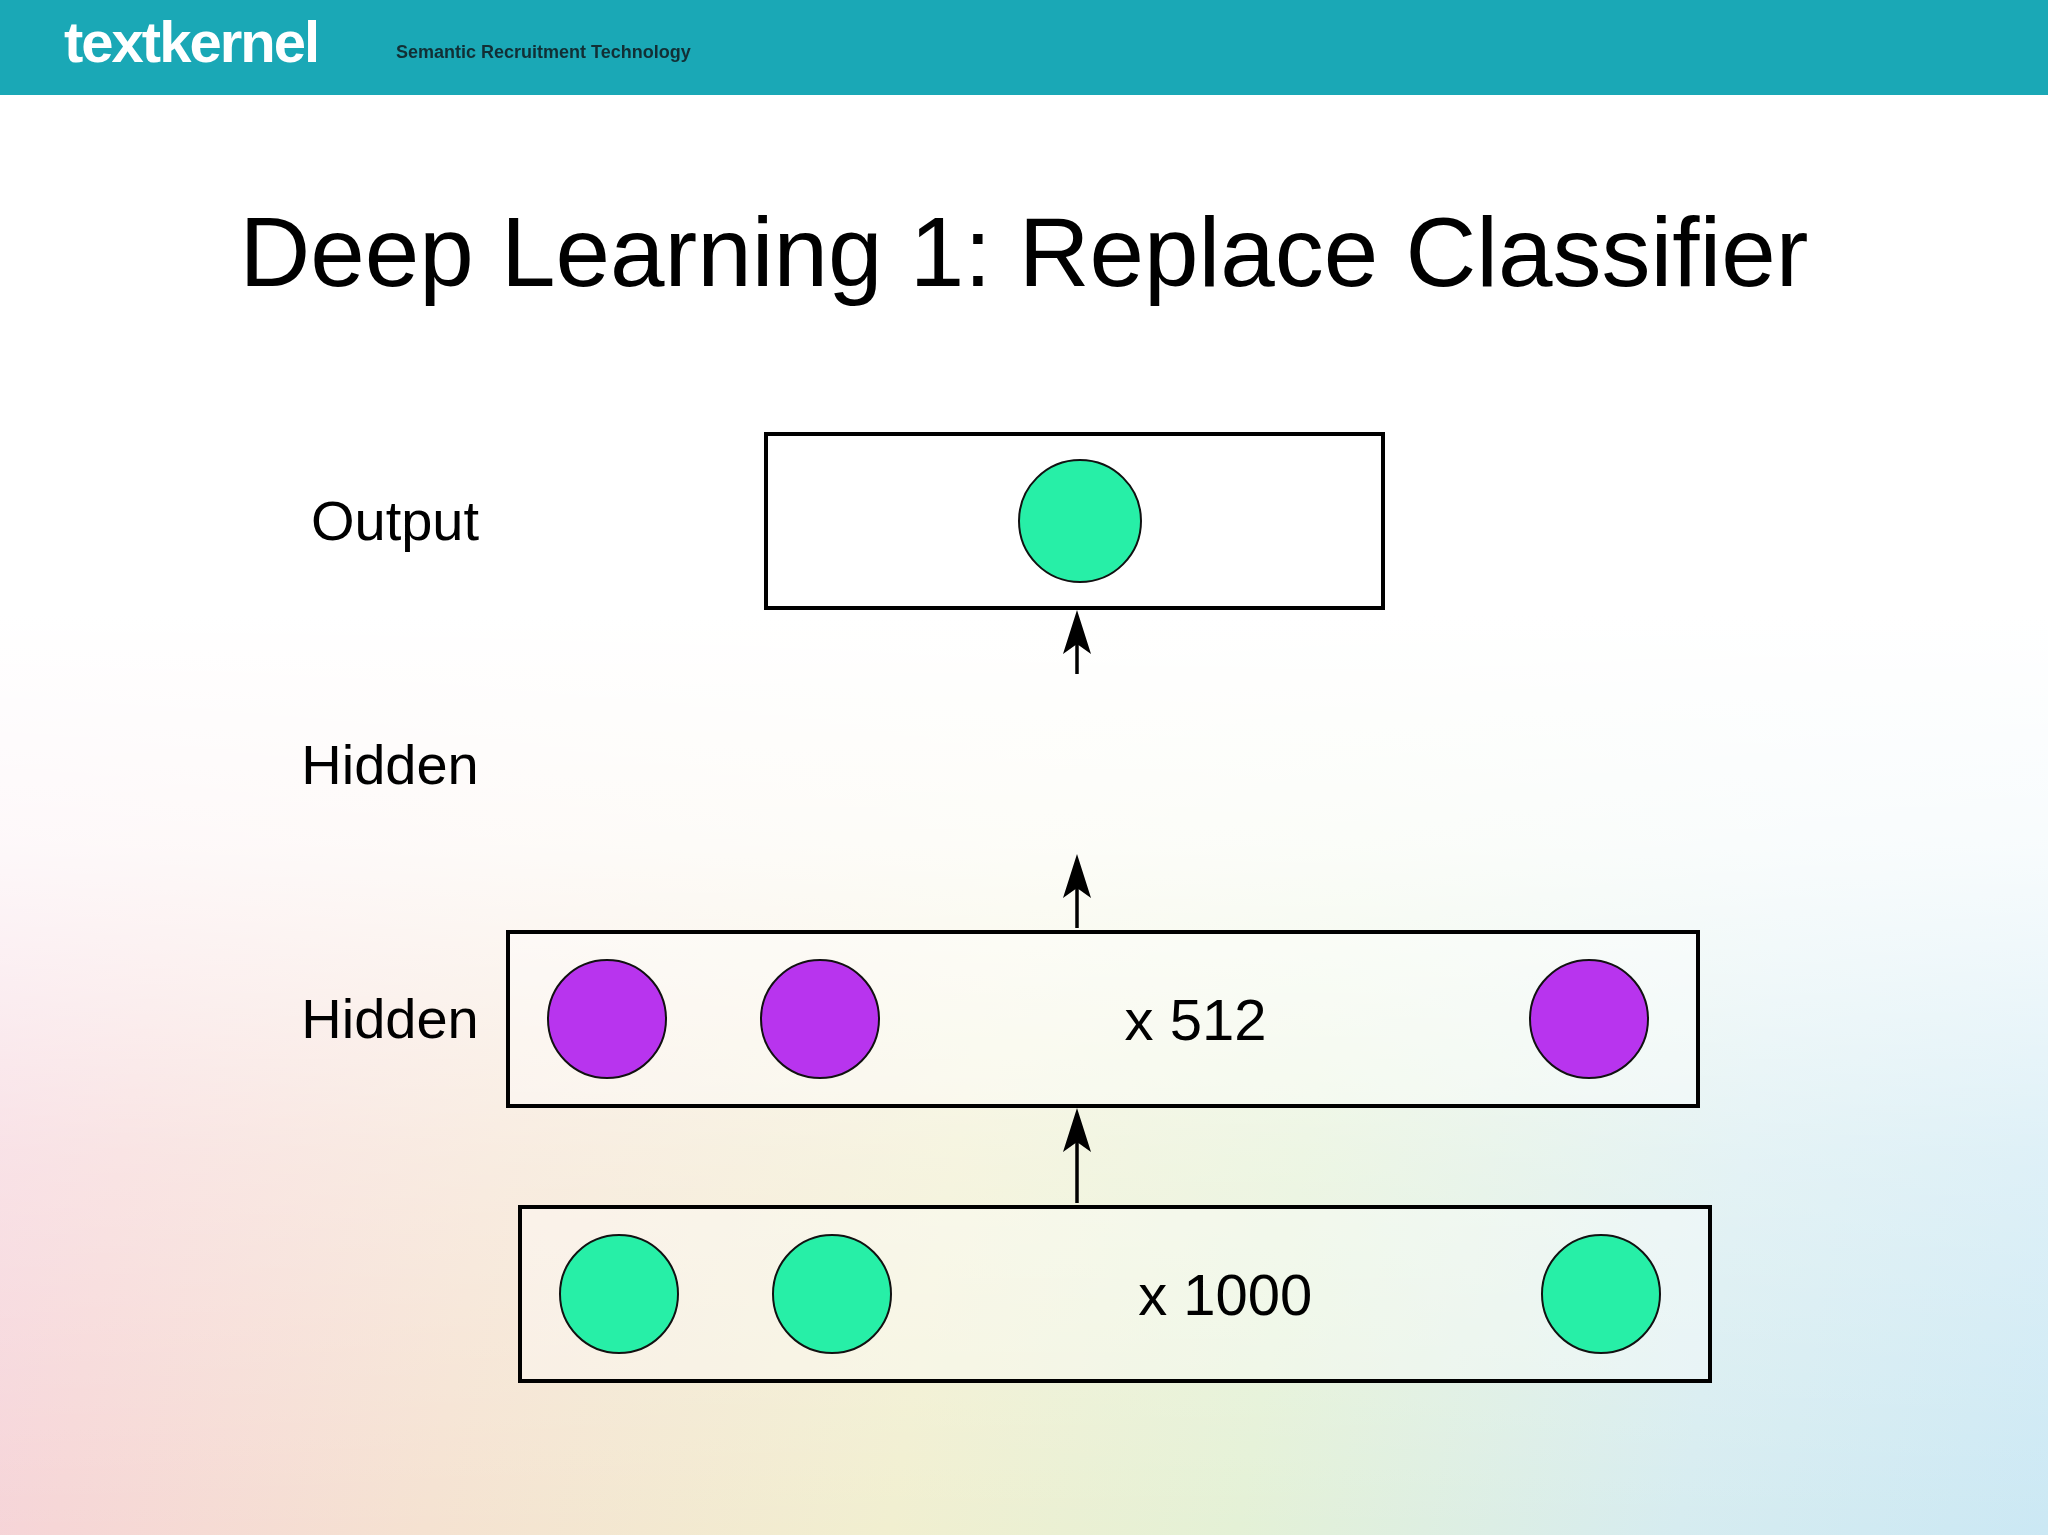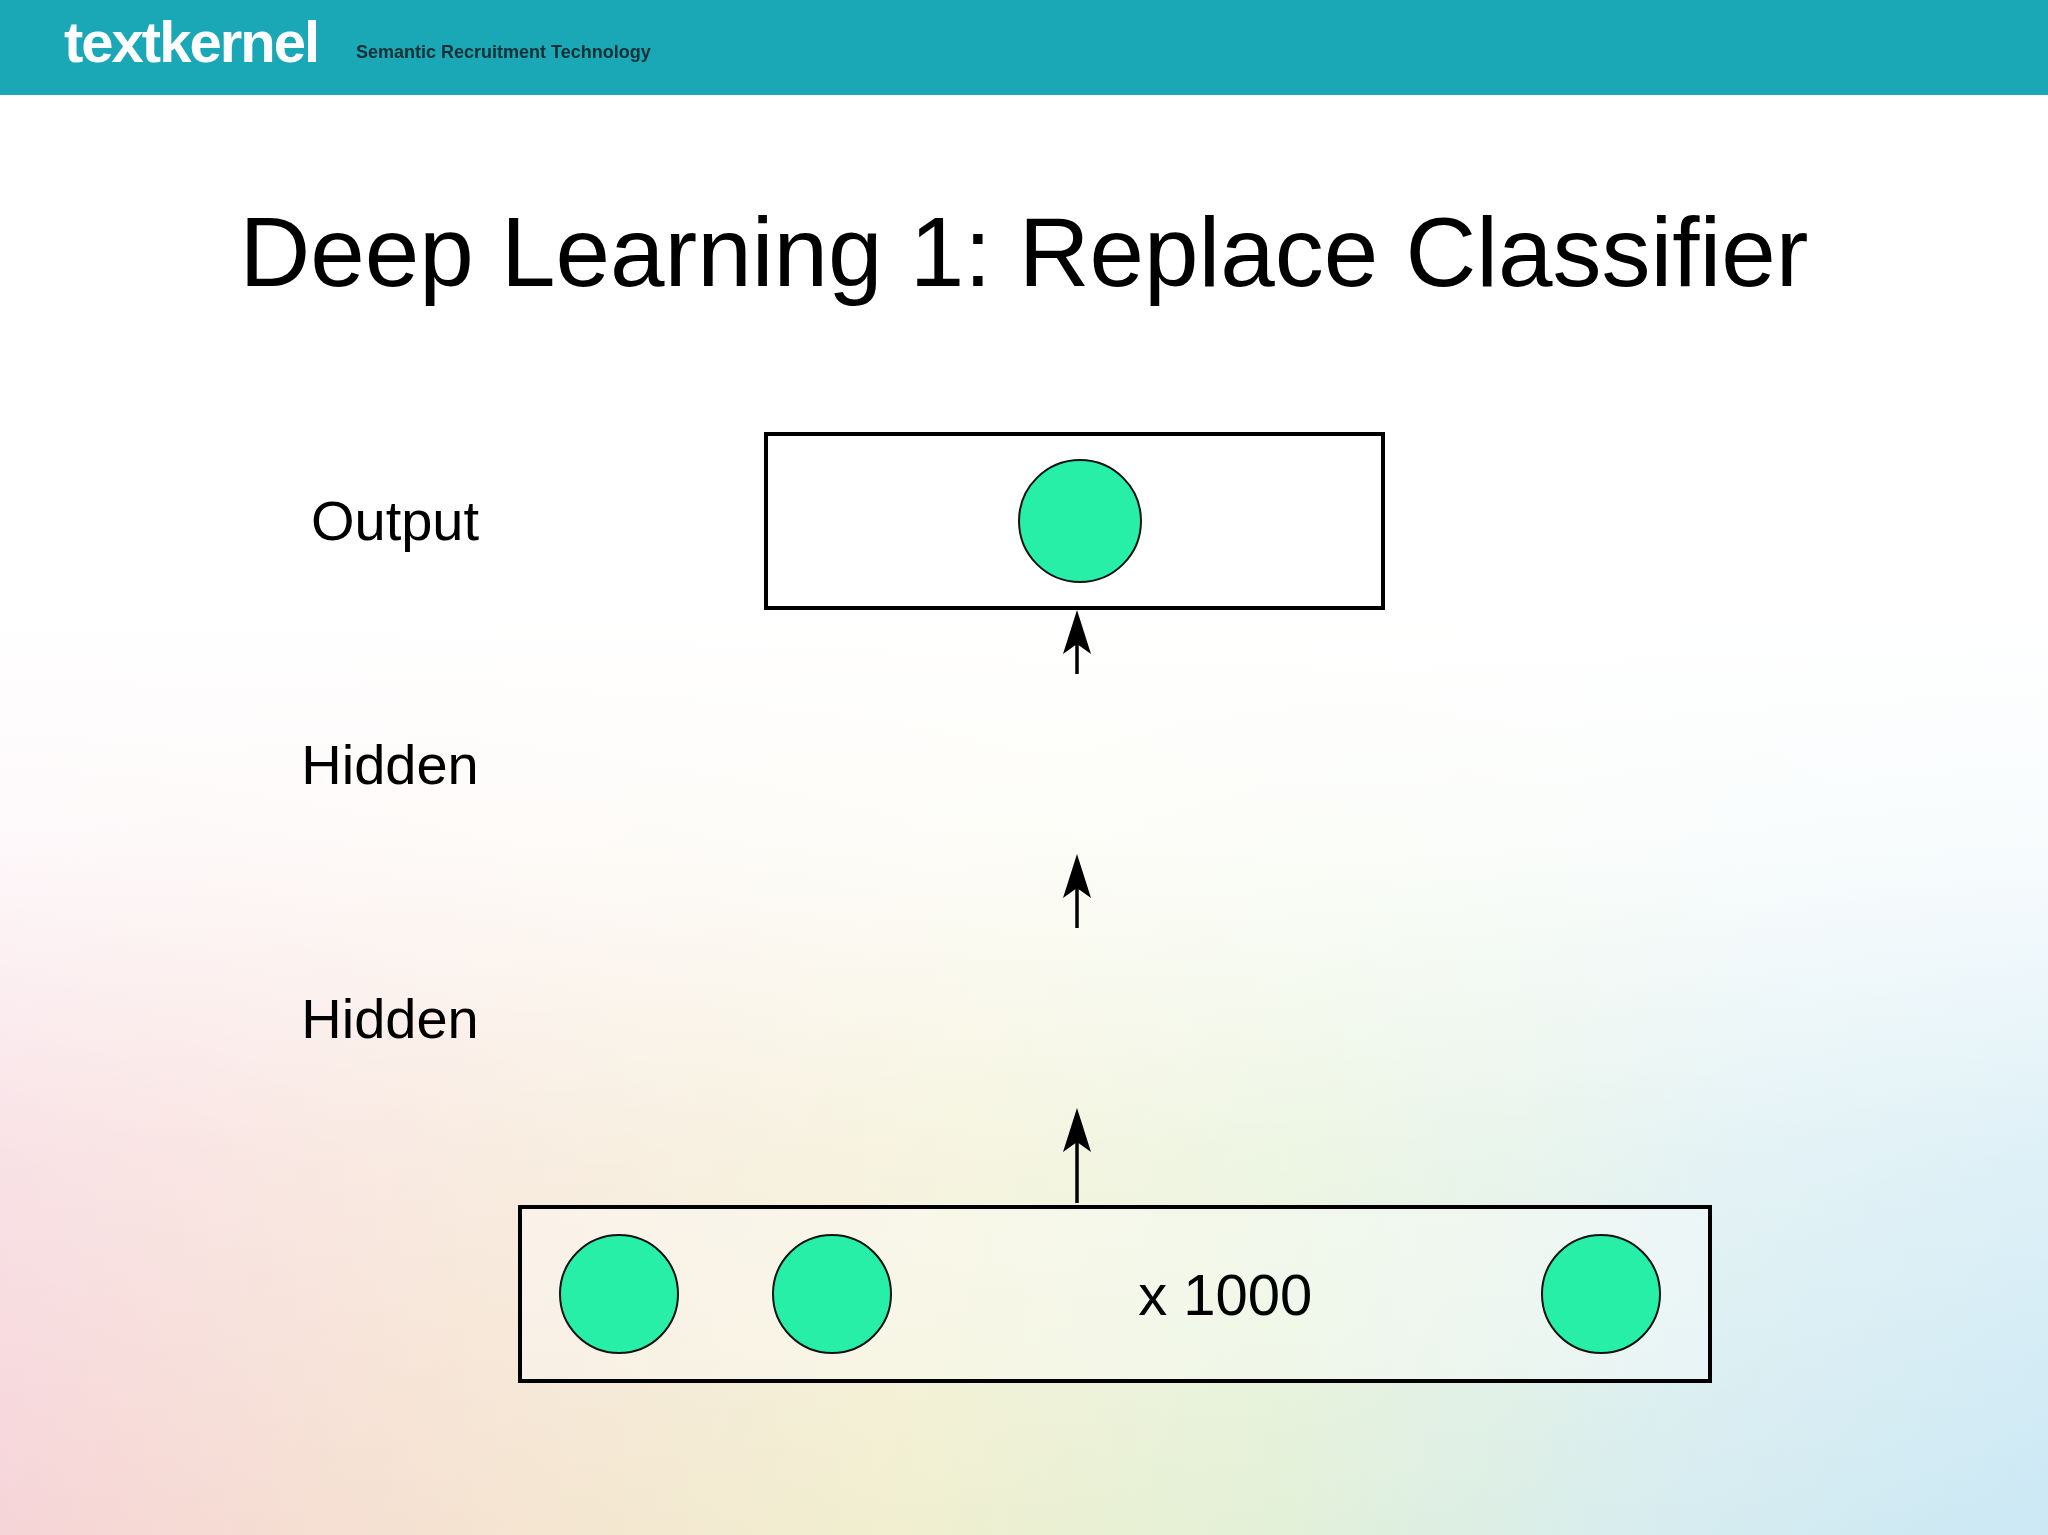--- a/index.html
+++ b/index.html
@@ -11,21 +11,21 @@
     color:#000;
     background:
       linear-gradient(180deg,#ffffff 0%,#ffffff 40%,rgba(255,255,255,0.85) 55%,rgba(255,255,255,0.35) 75%,rgba(255,255,255,0) 100%),
       linear-gradient(100deg,#f4cde0 0%,#f6d6d6 14%,#f5e2d1 30%,#f1efd0 50%,#e4f1d6 65%,#d6ecf0 84%,#cbe8f4 100%);
   }
 
   
   .header{
     position:absolute;left:0;top:0;width:100%;height:95px;
     background:#1aa8b6;
-    display:flex;align-items:baseline;
+    display:flex;align-items:baseline;gap:40px;
   }
   .logo{
     margin-left:64px;
     font-size:58px;font-weight:bold;letter-spacing:-2px;
     color:#ffffff;line-height:95px;
     transform:translateY(-6px);
   }
   .tagline{
     margin-left:38px;
     font-size:18px;font-weight:600;
@@ -114,20 +114,26 @@
   </div>
   <div class="layer-label label-h512">
     <span>Hidden</span>
   </div>
 
   <div class="layer-box box-output">
     <div class="neuron big green n-center"></div>
   </div>
 
 
+  <div class="layer-box box-h512">
+    <div class="neuron purple n1"></div>
+    <div class="neuron purple n2"></div>
+    <div class="neuron purple n3"></div>
+    <span class="multiplier">x 512</span>
+  </div>
 
   <div class="layer-box box-bow">
     <div class="neuron green n1"></div>
     <div class="neuron green n2"></div>
     <div class="neuron green n3"></div>
     <span class="multiplier">x 1000</span>
   </div>
 
   <svg class="arrow arrow-1" width="34" height="66" viewBox="0 0 34 66">
     <line x1="17" y1="64" x2="17" y2="30" stroke="#000" stroke-width="3.5"></line>

